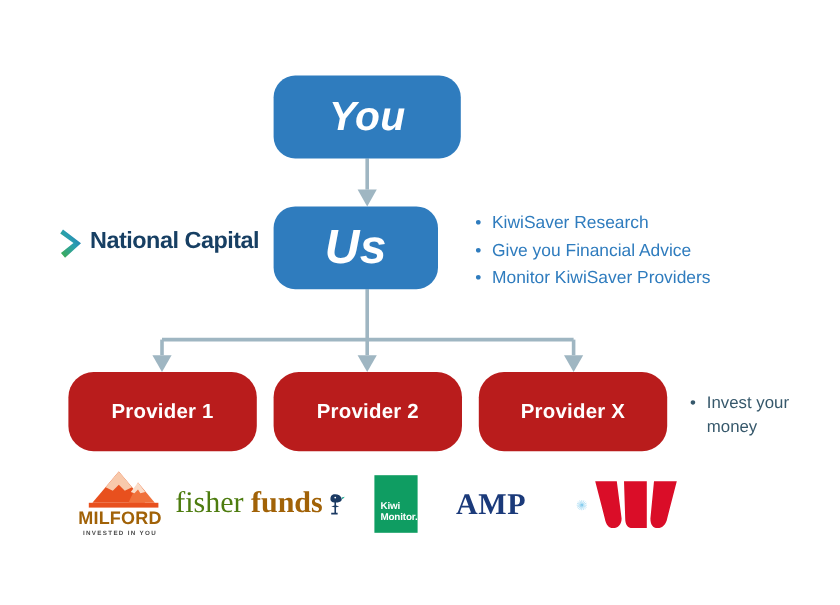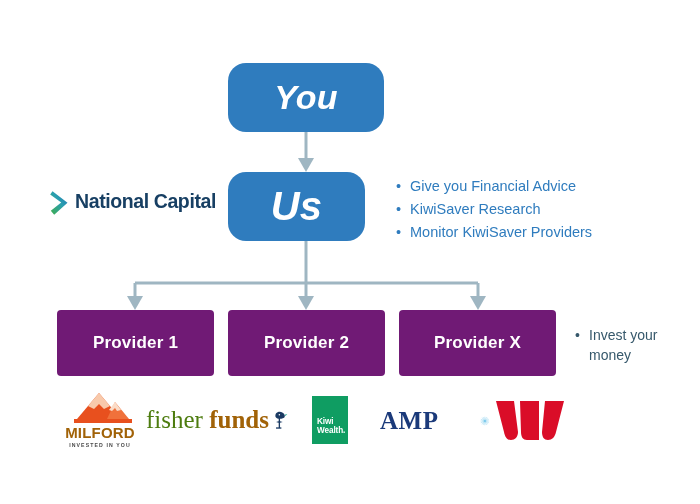--- a/index.html
+++ b/index.html
@@ -30,22 +30,22 @@
     color: #ffffff;
     font-weight: bold;
     text-align: center;
     letter-spacing: .2px;
   }
   .node-primary {
     background: #2f7cbe;
     font-style: italic;
   }
   .node-dark {
-    background: #701a75;
-    border-radius: 4px;
+    background: #b91c1c;
+    border-radius: 21px;
   }
 
   #node-you {
     left: 228px; top: 63px; width: 156px; height: 69px;
     font-size: 34px;
   }
   #node-us {
     left: 228px; top: 172px; width: 137px; height: 69px;
     font-size: 40px;
   }
@@ -203,22 +203,22 @@
 
   <div class="node node-primary" id="node-us">Us</div>
 
   <div class="node node-dark" id="node-p1">Provider 1</div>
 
   <div class="node node-dark" id="node-p2">Provider 2</div>
 
   <div class="node node-dark" id="node-p3">Provider X</div>
 
   <ul class="bullets" id="advice-bullets">
+    <li>KiwiSaver Research</li>
     <li>Give you Financial Advice</li>
-    <li>KiwiSaver Research</li>
     <li>Monitor KiwiSaver Providers</li>
   </ul>
 
   <ul class="bullets" id="invest-bullets">
     <li>Invest your money</li>
   </ul>
 
   <div id="nc-logo">
     <svg width="20" height="26" viewBox="0 0 20 26" aria-hidden="true">
       <defs>
@@ -256,21 +256,21 @@
         <path d="M19 7 L23 6 L20 9 Z" fill="#19a38c"></path>
         <circle cx="11" cy="7" r="1.1" fill="#ffffff"></circle>
         <path d="M6 26 L14 26 L14 28 L6 28 Z" fill="#1b3a63"></path>
       </svg>
     </div>
 
     <div class="logo-item" id="logo-kiwi">
       <div class="kw-box">
         <div class="kw-text">
           <div>Kiwi</div>
-          <div>Wealth.</div>
+          <div>Monitor.</div>
         </div>
       </div>
     </div>
 
     <div class="logo-item" id="logo-amp">
       <span class="amp-word">AMP</span>
       <svg width="42" height="40" viewBox="0 0 42 40" style="margin-left:-2px;" aria-hidden="true">
         <g stroke="#5fbde8" stroke-width="1.5" stroke-linecap="round" fill="none">
           <line x1="21" y1="20" x2="21" y2="3"></line>
           <line x1="21" y1="20" x2="21" y2="37"></line>

